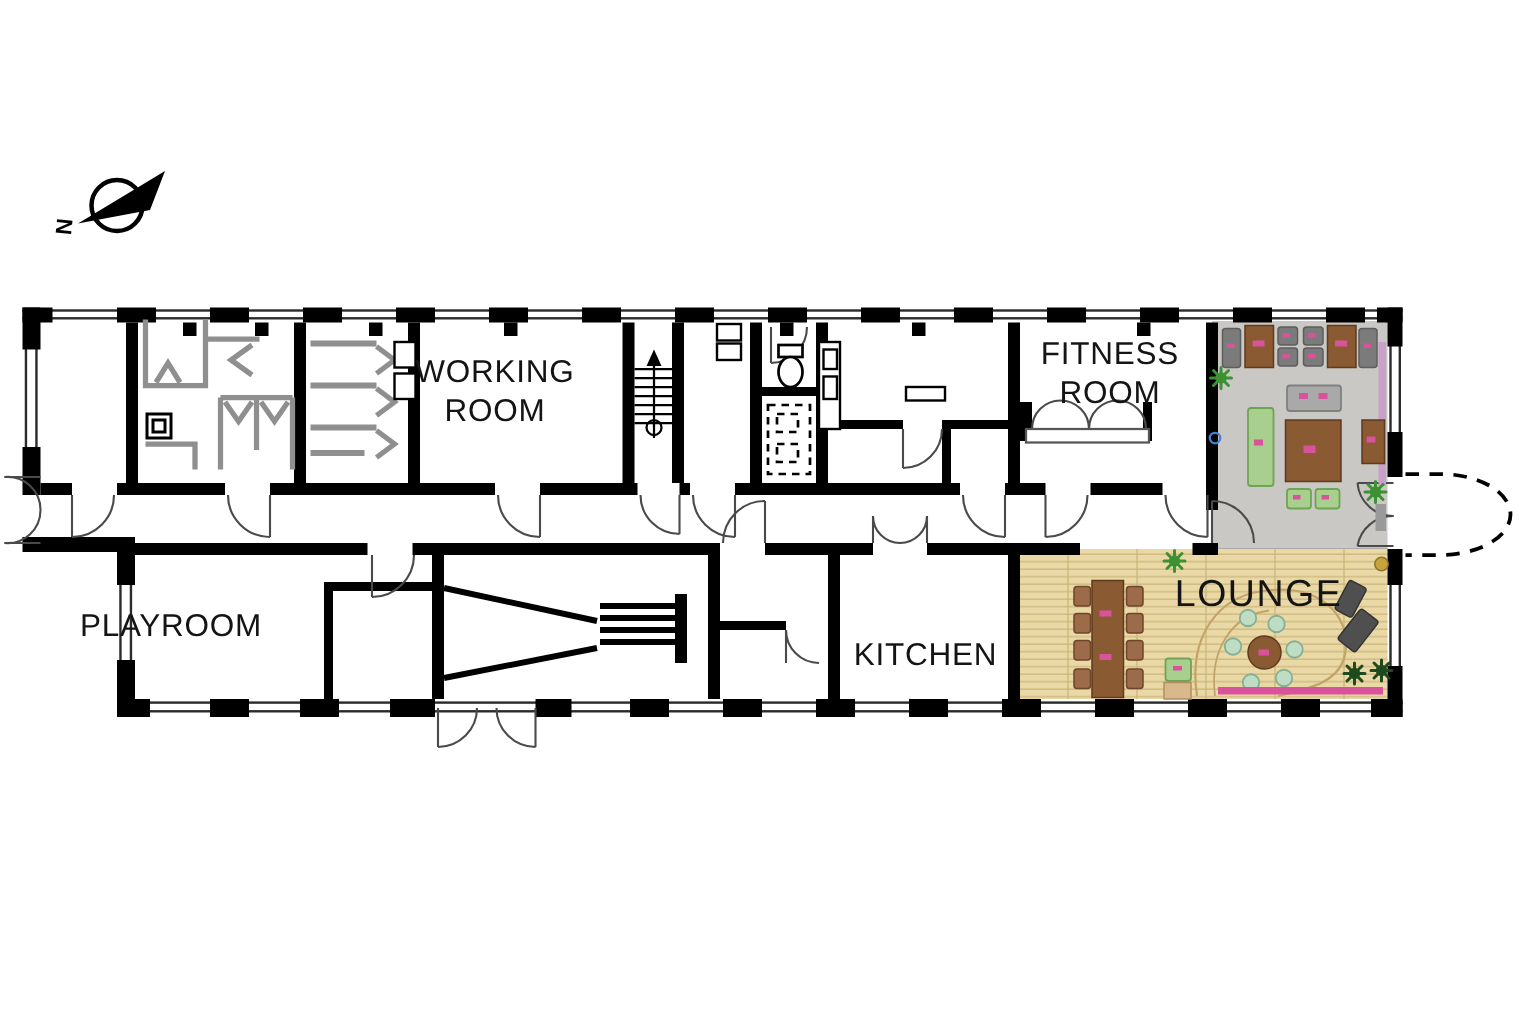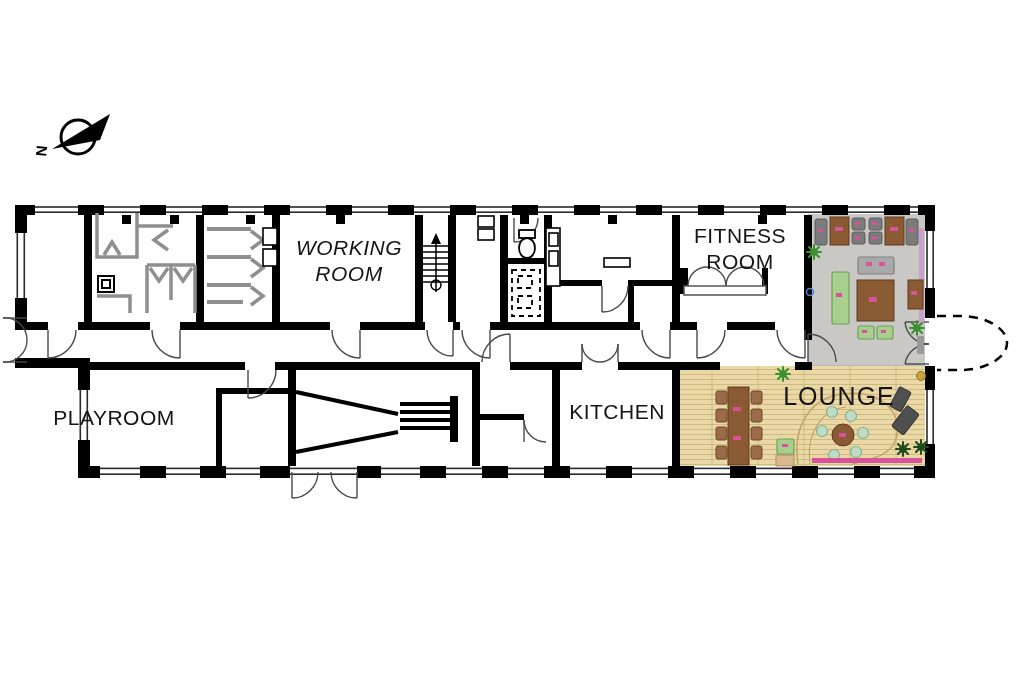--- a/index.html
+++ b/index.html
@@ -372,25 +372,25 @@
     </g>
 
     <path d="M 937,316 H 960 A 47,27 0 0 1 960,370 H 937" fill="none" stroke="#000" stroke-width="2.5" stroke-dasharray="9 7"></path>
 
     <g>
       <circle cx="78" cy="137" r="17" fill="none" stroke="#000" stroke-width="3"></circle>
       <polygon points="52,149 110,114 100,140" fill="#000"></polygon>
     </g>
   </svg>
 
-  <div class="room-label" style="left:349px;top:261px;font-style:italic;">
+  <div class="room-label" style="left:330px;top:261px;">
     <span class="ln">WORKING</span>
     <span class="ln">ROOM</span>
   </div>
   <div class="room-label" style="left:114px;top:418px;">PLAYROOM</div>
   <div class="room-label" style="left:740px;top:249px;">
     <span class="ln">FITNESS</span>
     <span class="ln">ROOM</span>
   </div>
-  <div class="room-label" style="left:617px;top:412px;">KITCHEN</div>
+  <div class="room-label" style="left:617px;top:437px;">KITCHEN</div>
   <div class="room-label lounge-label" style="left:839px;top:396px;">LOUNGE</div>
   <div class="north-label" style="left:42px;top:151px;">N</div>
 </div>
 
 </body></html>

